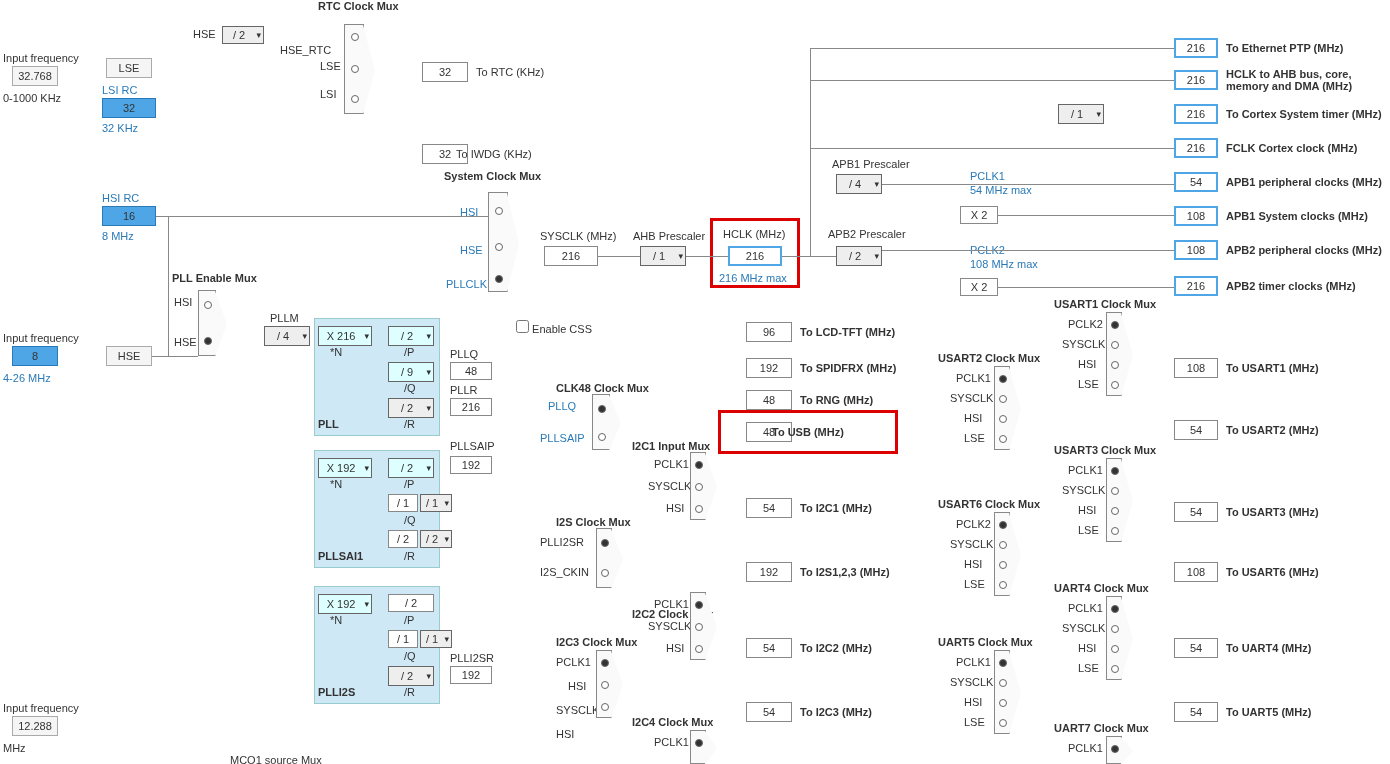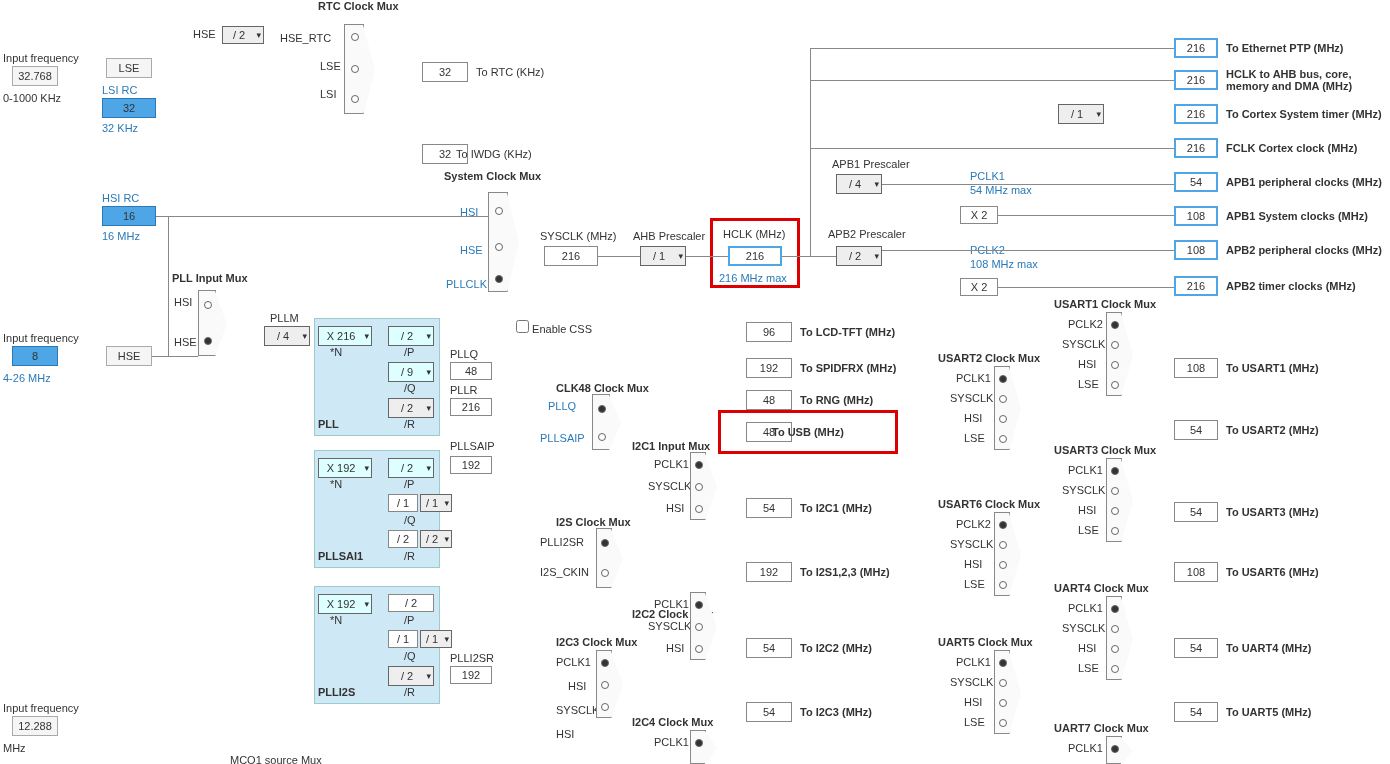--- a/index.html
+++ b/index.html
@@ -37,28 +37,28 @@
 <div class="gbox" style="left:12px;top:716px;width:46px;height:20px">12.288</div>
 <div class="lbl" style="left:3px;top:742px">MHz</div>
 
 <div class="gbox" style="left:106px;top:58px;width:46px;height:20px">LSE</div>
 <div class="lbl-blue" style="left:102px;top:84px">LSI RC</div>
 <div class="box blue" style="left:102px;top:98px;width:54px;height:20px">32</div>
 <div class="lbl-blue" style="left:102px;top:122px">32 KHz</div>
 
 <div class="lbl-blue" style="left:102px;top:192px">HSI RC</div>
 <div class="box blue" style="left:102px;top:206px;width:54px;height:20px">16</div>
-<div class="lbl-blue" style="left:102px;top:230px">16 MHz</div>
+<div class="lbl-blue" style="left:102px;top:230px">8 MHz</div>
 
 <div class="gbox" style="left:106px;top:346px;width:46px;height:20px">HSE</div>
 
 <div class="lbl lbl-bold" style="left:318px;top:0">RTC Clock Mux</div>
 <div class="lbl" style="left:193px;top:28px">HSE</div>
 <div class="dropdown" style="left:222px;top:26px;width:42px;height:18px">/ 2</div>
-<div class="lbl" style="left:280px;top:32px">HSE_RTC</div>
+<div class="lbl" style="left:280px;top:44px">HSE_RTC</div>
 <div class="lbl" style="left:320px;top:60px">LSE</div>
 <div class="lbl" style="left:320px;top:88px">LSI</div>
 <div class="mux" style="left:344px;top:24px;width:20px;--h:90px;height:90px">
   <span class="radio" style="position:absolute;top:8px;left:6px"></span>
   <span class="radio" style="position:absolute;top:40px;left:6px"></span>
   <span class="radio" style="position:absolute;top:70px;left:6px"></span>
 </div>
 <div class="box" style="left:422px;top:62px;width:46px;height:20px">32</div>
 <div class="lbl" style="left:476px;top:66px">To RTC (KHz)</div>
 
@@ -111,21 +111,21 @@
 <div class="lbl lbl-bold" style="left:1226px;top:142px">FCLK Cortex clock (MHz)</div>
 <div class="out" style="left:1174px;top:172px;width:44px;height:20px">54</div>
 <div class="lbl lbl-bold" style="left:1226px;top:176px">APB1 peripheral clocks (MHz)</div>
 <div class="out" style="left:1174px;top:206px;width:44px;height:20px">108</div>
 <div class="lbl lbl-bold" style="left:1226px;top:210px">APB1 System clocks (MHz)</div>
 <div class="out" style="left:1174px;top:240px;width:44px;height:20px">108</div>
 <div class="lbl lbl-bold" style="left:1226px;top:244px">APB2 peripheral clocks (MHz)</div>
 <div class="out" style="left:1174px;top:276px;width:44px;height:20px">216</div>
 <div class="lbl lbl-bold" style="left:1226px;top:280px">APB2 timer clocks (MHz)</div>
 
-<div class="lbl lbl-bold" style="left:172px;top:272px">PLL Input Mux</div>
+<div class="lbl lbl-bold" style="left:172px;top:272px">PLL Enable Mux</div>
 <div class="lbl" style="left:174px;top:296px">HSI</div>
 <div class="lbl" style="left:174px;top:336px">HSE</div>
 <div class="mux" style="left:198px;top:290px;width:18px;--h:66px;height:66px">
   <span class="radio" style="position:absolute;top:10px;left:5px"></span>
   <span class="radio sel" style="position:absolute;top:46px;left:5px"></span>
 </div>
 <div class="lbl" style="left:270px;top:312px">PLLM</div>
 <div class="dropdown" style="left:264px;top:326px;width:46px;height:20px">/ 4</div>
 
 <div class="pllbox" style="left:314px;top:318px;width:126px;height:118px"></div>

